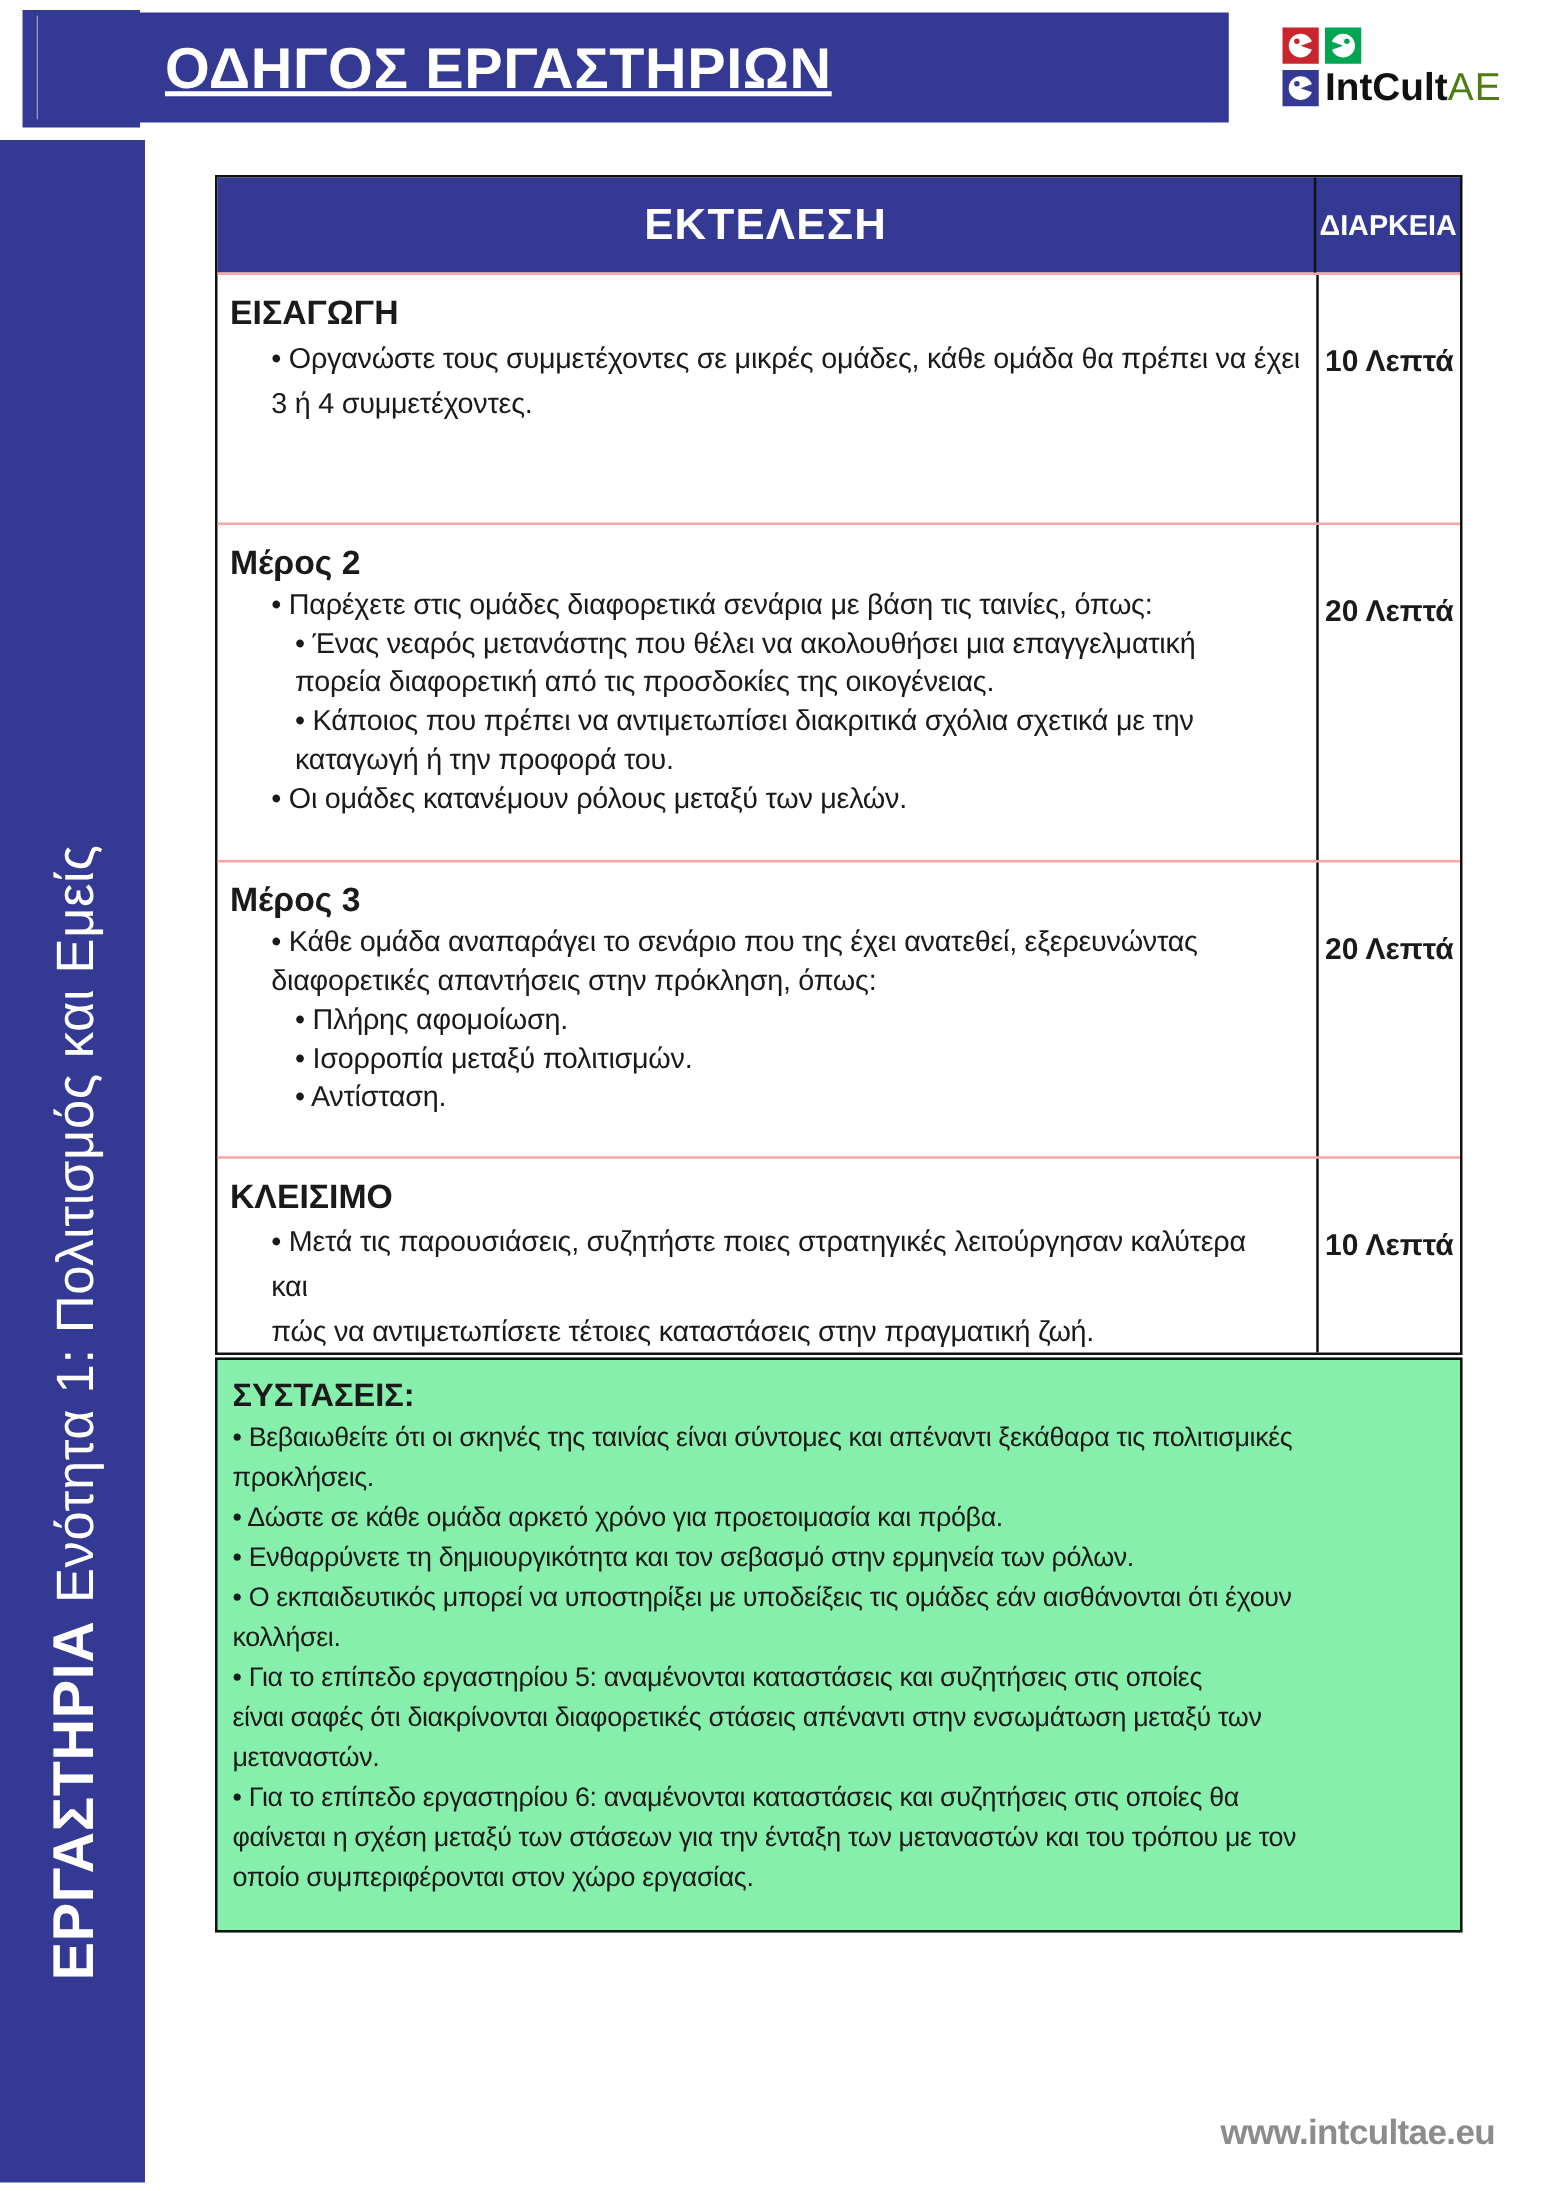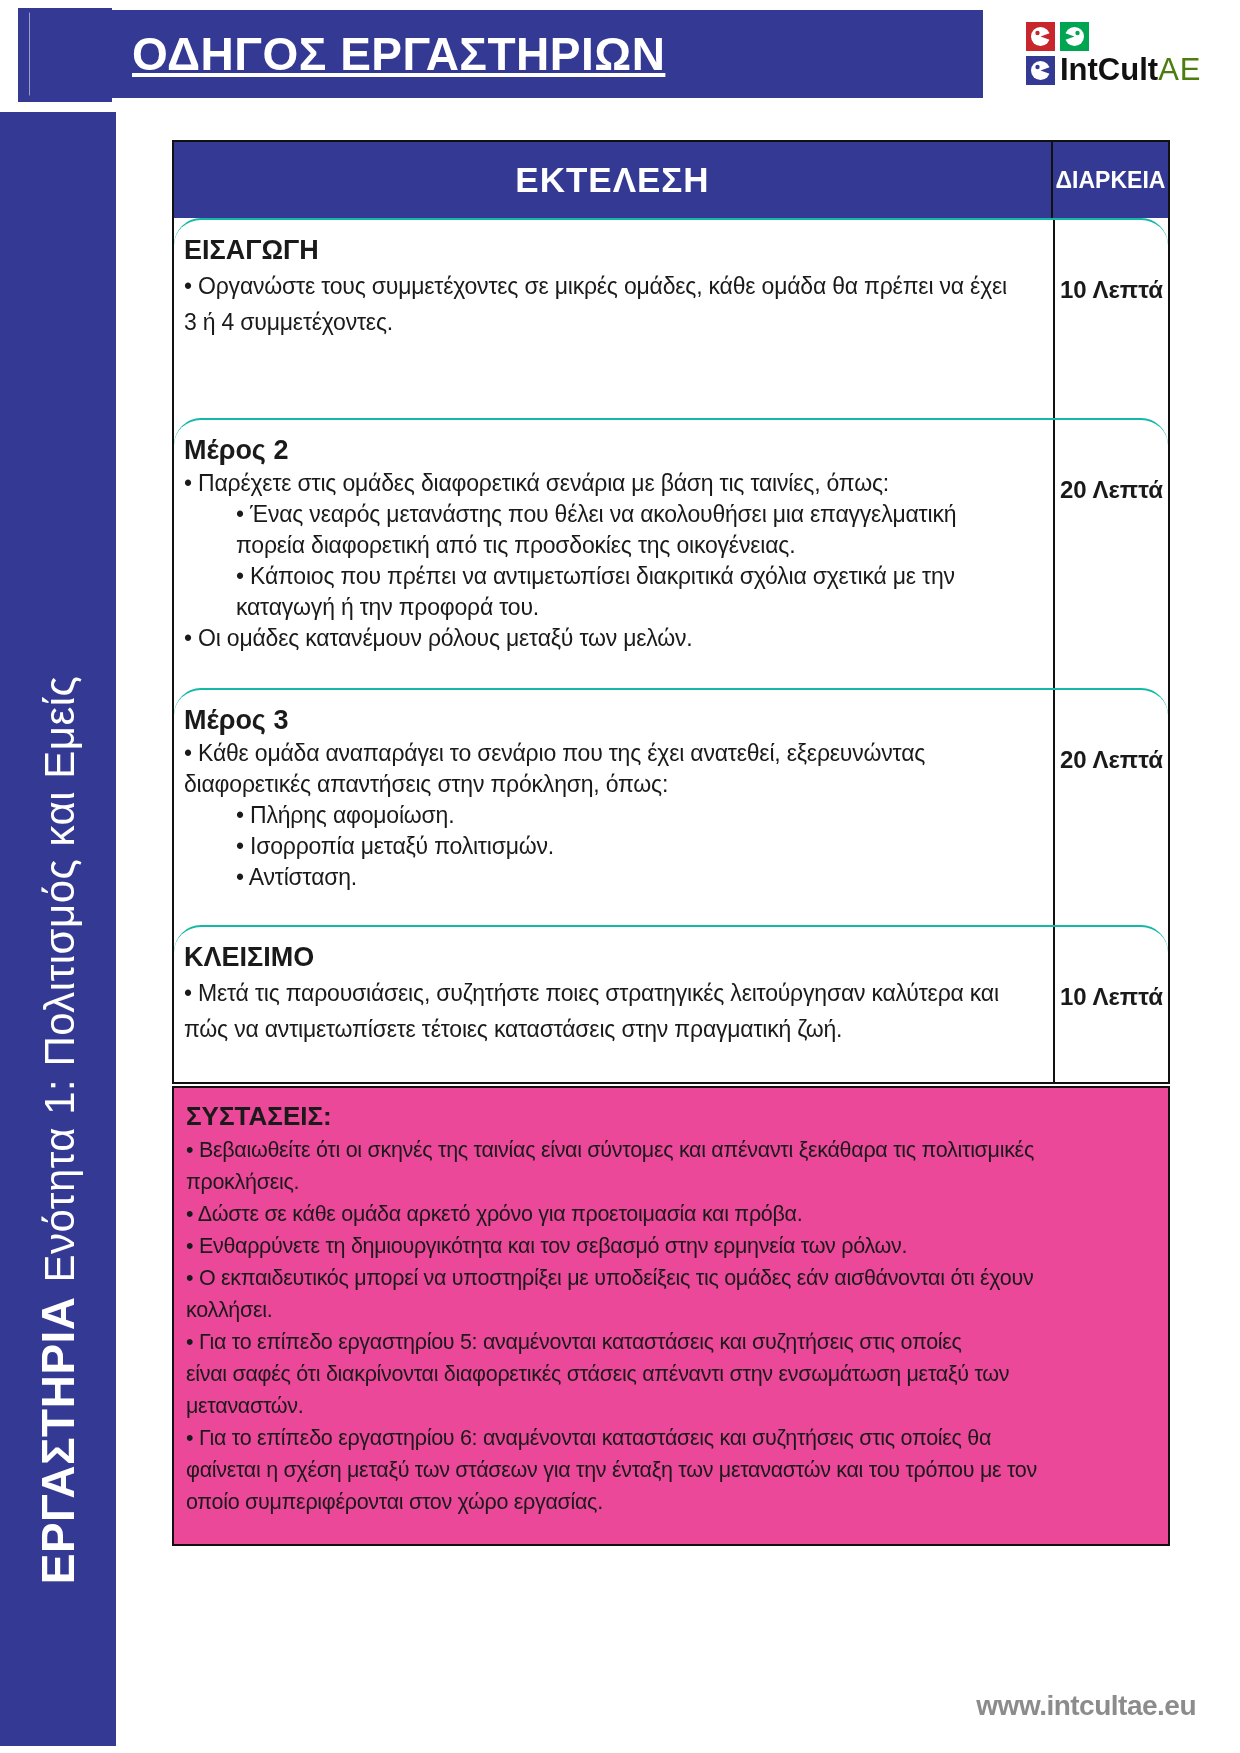--- a/index.html
+++ b/index.html
@@ -56,40 +56,40 @@
   }
   .thead{display:flex;background:#343a94;height:76px;}
   .th-exec{
     flex:1;display:flex;align-items:center;justify-content:center;
     color:#fff;font-weight:bold;font-size:35px;letter-spacing:1px;
   }
   .th-dur{
     width:115px;border-left:2px solid #111;display:flex;align-items:center;justify-content:center;
     color:#fff;font-weight:bold;font-size:23px;
   }
-  .trow{display:flex;border-top:2px solid #14b8a6;box-sizing:border-box;border-radius:27px;}
+  .trow{display:flex;border-top:2px solid #fca5a5;box-sizing:border-box;}
   .trow.r0{height:200px;}
   .trow.r1{height:270px;}
   .trow.r2{height:237px;}
   .trow.r3{height:157px;gap:44px;}
   .cell-content{flex:1;padding:12px 8px 0 10px;overflow:hidden;}
   .row-title{font-weight:bold;font-size:27px;line-height:36px;}
-  .bullet{font-size:23px;letter-spacing:-0.2px;white-space:pre-wrap;}
+  .bullet{font-size:23px;letter-spacing:-0.2px;white-space:pre-wrap;margin-left:33px;}
   .r0 .bullet,.r3 .bullet{line-height:36px;}
   .r1 .bullet,.r2 .bullet{line-height:31px;}
   .bullet.lv2{margin-left:52px;}
   .cell-dur{
     width:115px;border-left:2px solid #111;box-sizing:border-box;
     display:flex;justify-content:center;align-items:flex-start;padding-top:56px;
     font-weight:bold;font-size:24px;white-space:nowrap;
   }
   
   .recs{
     position:absolute;left:172px;top:1086px;width:998px;height:460px;
-    box-sizing:border-box;border:2px solid #111;background:#ec4899;
+    box-sizing:border-box;border:2px solid #111;background:#86efac;
     padding:10px 12px 0 12px;overflow:hidden;
   }
   .recs-title{font-weight:bold;font-size:26px;line-height:36px;}
   .rec-item{font-size:21.5px;line-height:32px;letter-spacing:-0.3px;white-space:pre-wrap;}
   
   .footer-url{
     position:absolute;right:44px;top:1690px;
     color:#8c8c8c;font-weight:bold;font-size:28px;letter-spacing:-0.5px;
   }
 </style>

